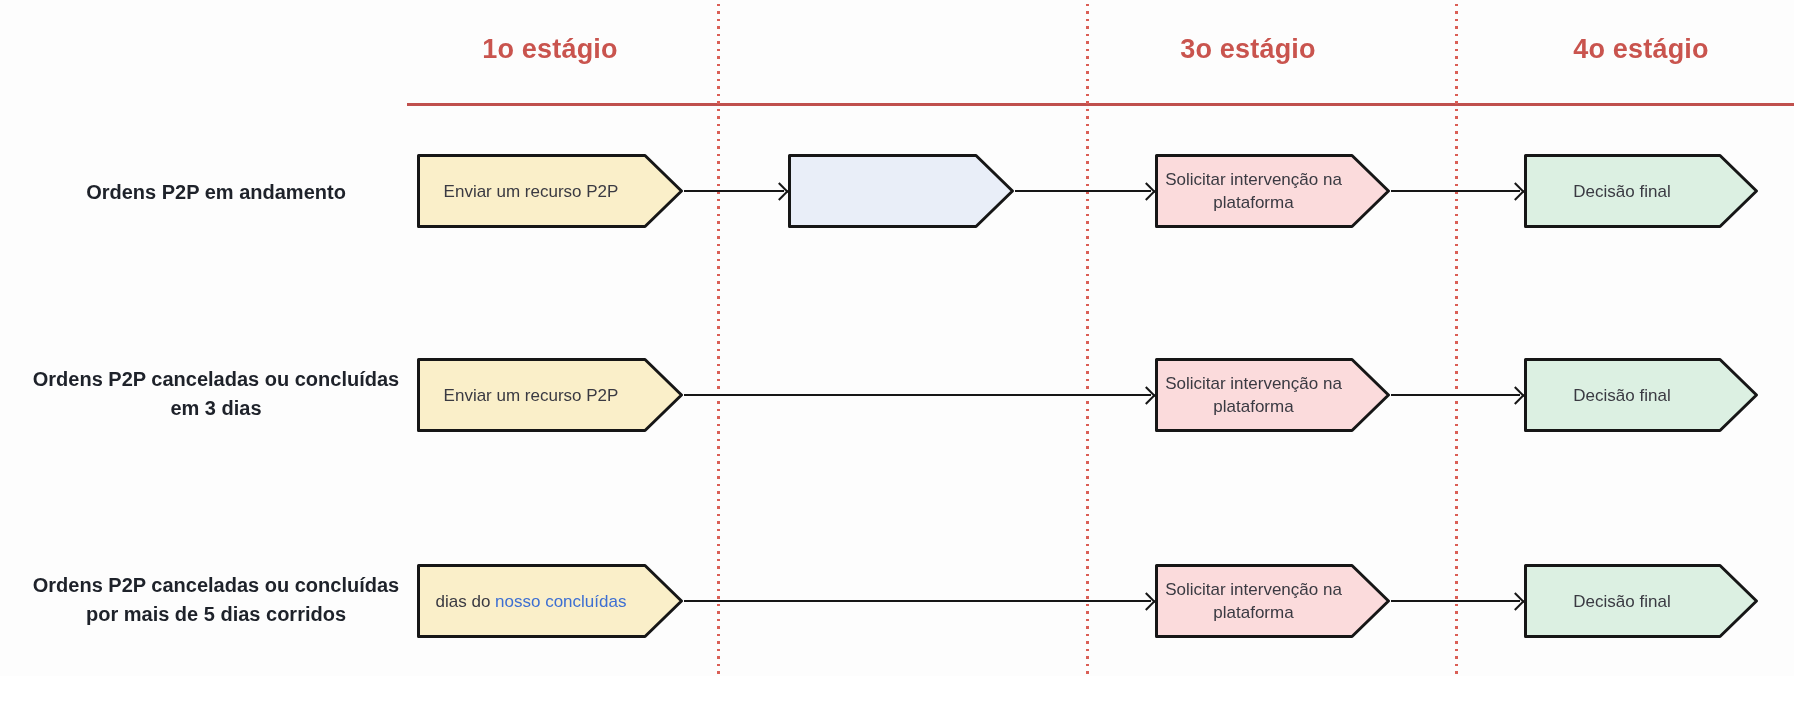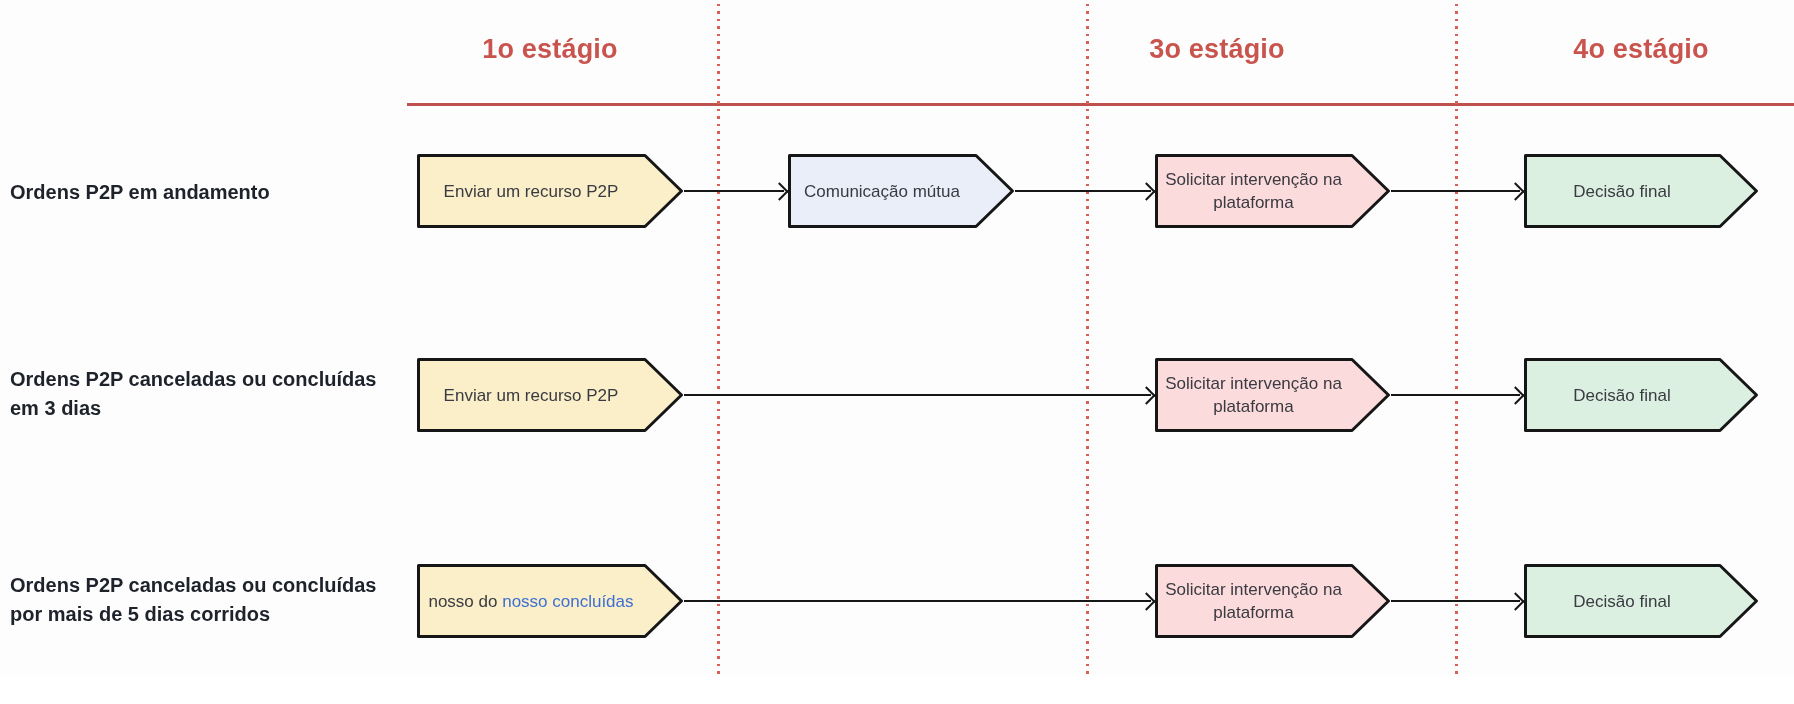--- a/index.html
+++ b/index.html
@@ -12,21 +12,21 @@
     position:absolute;top:34px;width:320px;text-align:center;
     font-size:27px;font-weight:bold;color:var(--stage-header);letter-spacing:.2px;
   }
   .hline{position:absolute;top:103px;left:407px;width:1387px;height:2.5px;background:var(--divider-solid);}
   .vdash{
     position:absolute;top:4px;height:694px;width:2.5px;
     background:repeating-linear-gradient(to bottom,var(--divider-dotted) 0 2.5px,transparent 2.5px 7.5px);
   }
   
   .row-label{
-    position:absolute;left:10px;width:412px;text-align:left;
+    position:absolute;left:10px;width:412px;text-align:center;
     font-size:20px;font-weight:bold;line-height:29px;color:var(--label-text);
   }
   .row-label span{display:block;white-space:nowrap;}
   
   .box{position:absolute;height:74px;}
   .pent{position:absolute;left:0;top:0;overflow:visible;}
   .box-text{
     position:absolute;top:0;bottom:0;left:4px;right:42px;
     display:flex;flex-direction:column;justify-content:center;text-align:center;
     font-size:17px;line-height:23px;color:var(--box-text);
@@ -40,21 +40,21 @@
     border-top:2.5px solid var(--arrow);border-right:2.5px solid var(--arrow);
     transform:rotate(45deg);
   }
 </style>
 </head>
 <body>
 
 <div class="canvas">
 
   <div class="stage-header" style="left:390px">1o estágio</div>
-  <div class="stage-header" style="left:1057px">3o estágio</div>
+  <div class="stage-header" style="left:1088px">3o estágio</div>
   <div class="stage-header" style="left:1481px">4o estágio</div>
   <div class="hline"></div>
 
   <div class="vdash" style="left:717px"></div>
   <div class="vdash" style="left:1086px"></div>
   <div class="vdash" style="left:1455px"></div>
 
   <div class="row-label" style="top:178px">
     <span>Ordens P2P em andamento</span>
   </div>
@@ -66,23 +66,20 @@
     <div class="box-text">
       <span class="box-line">Enviar um recurso P2P</span>
     </div>
   </div>
   <div class="arrow" style="left:684px;top:190px;width:100px"></div>
 
   <div class="box" style="left:788px;top:154px;width:226px">
       <svg width="226" height="74" class="pent">
         <path d="M 1.5 1.5 L 188 1.5 L 224.5 37 L 188 72.5 L 1.5 72.5 Z" fill="#e9eef8" stroke="#161616" stroke-width="3" stroke-linejoin="round"></path>
       </svg>
-    <div class="box-text">
-      <span class="box-line">Comunicação mútua</span>
-    </div>
   </div>
   <div class="arrow" style="left:1015px;top:190px;width:136px"></div>
 
   <div class="box" style="left:1155px;top:154px;width:235px">
       <svg width="235" height="74" class="pent">
         <path d="M 1.5 1.5 L 197 1.5 L 233.5 37 L 197 72.5 L 1.5 72.5 Z" fill="#fbdbdc" stroke="#161616" stroke-width="3" stroke-linejoin="round"></path>
       </svg>
     <div class="box-text">
       <span class="box-line">Solicitar intervenção na</span>
       <span class="box-line">plataforma</span>
@@ -137,21 +134,21 @@
   <div class="row-label" style="top:571px">
     <span>Ordens P2P canceladas ou concluídas</span>
     <span>por mais de 5 dias corridos</span>
   </div>
 
   <div class="box" style="left:417px;top:564px;width:266px">
       <svg width="266" height="74" class="pent">
         <path d="M 1.5 1.5 L 228 1.5 L 264.5 37 L 228 72.5 L 1.5 72.5 Z" fill="#faefc9" stroke="#161616" stroke-width="3" stroke-linejoin="round"></path>
       </svg>
     <div class="box-text">
-      <span class="box-line"><span>nosso do </span><a class="link" href="#">nosso concluídas</a></span>
+      <span class="box-line"><span>dias do </span><a class="link" href="#">nosso concluídas</a></span>
     </div>
   </div>
   <div class="arrow" style="left:684px;top:600px;width:467px"></div>
 
   <div class="box" style="left:1155px;top:564px;width:235px">
       <svg width="235" height="74" class="pent">
         <path d="M 1.5 1.5 L 197 1.5 L 233.5 37 L 197 72.5 L 1.5 72.5 Z" fill="#fbdbdc" stroke="#161616" stroke-width="3" stroke-linejoin="round"></path>
       </svg>
     <div class="box-text">
       <span class="box-line">Solicitar intervenção na</span>

